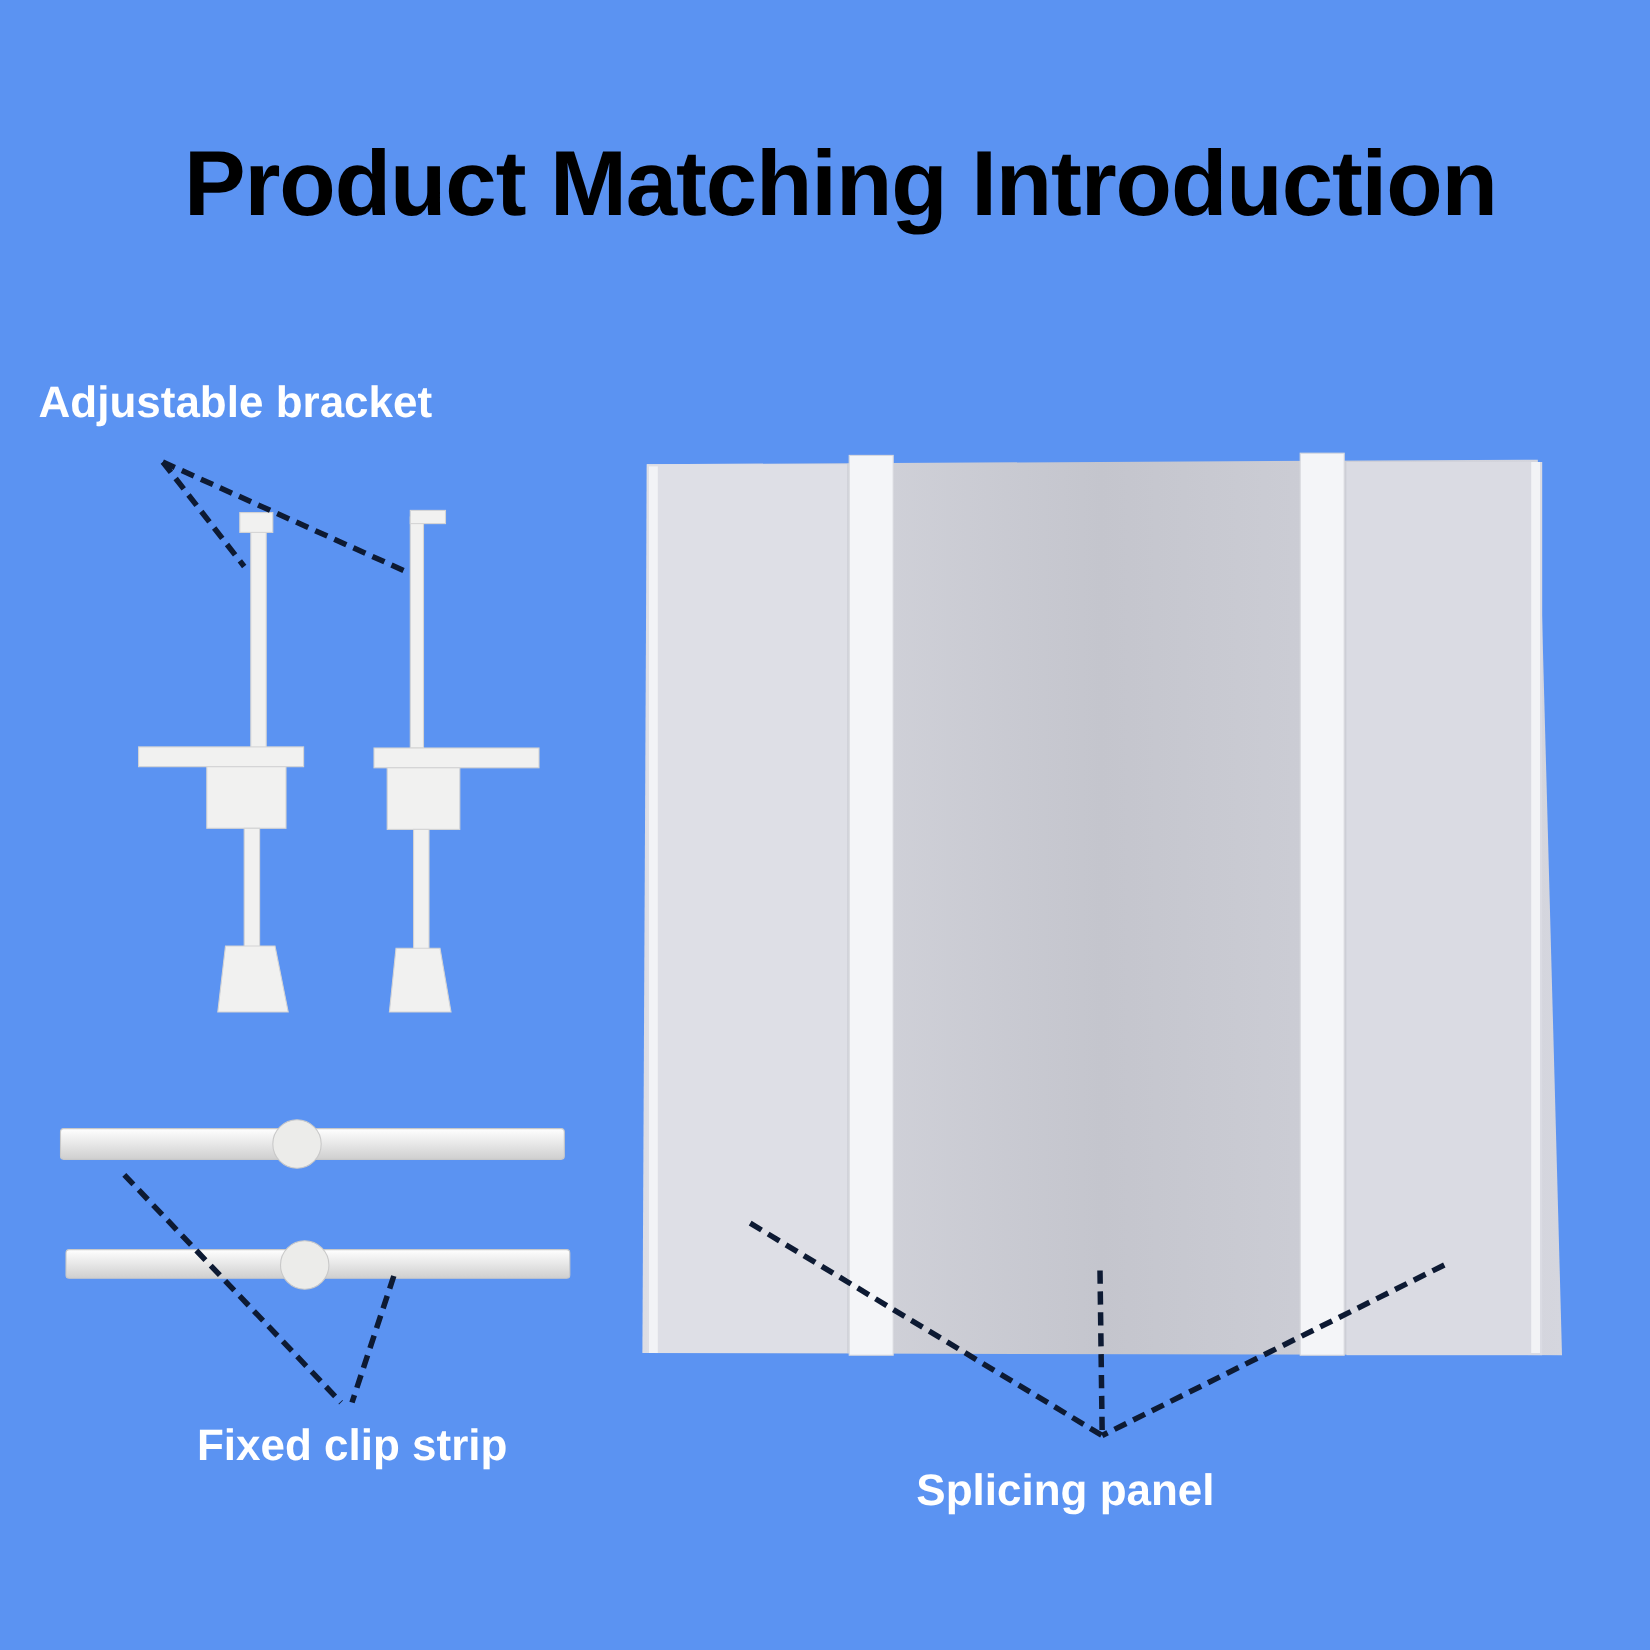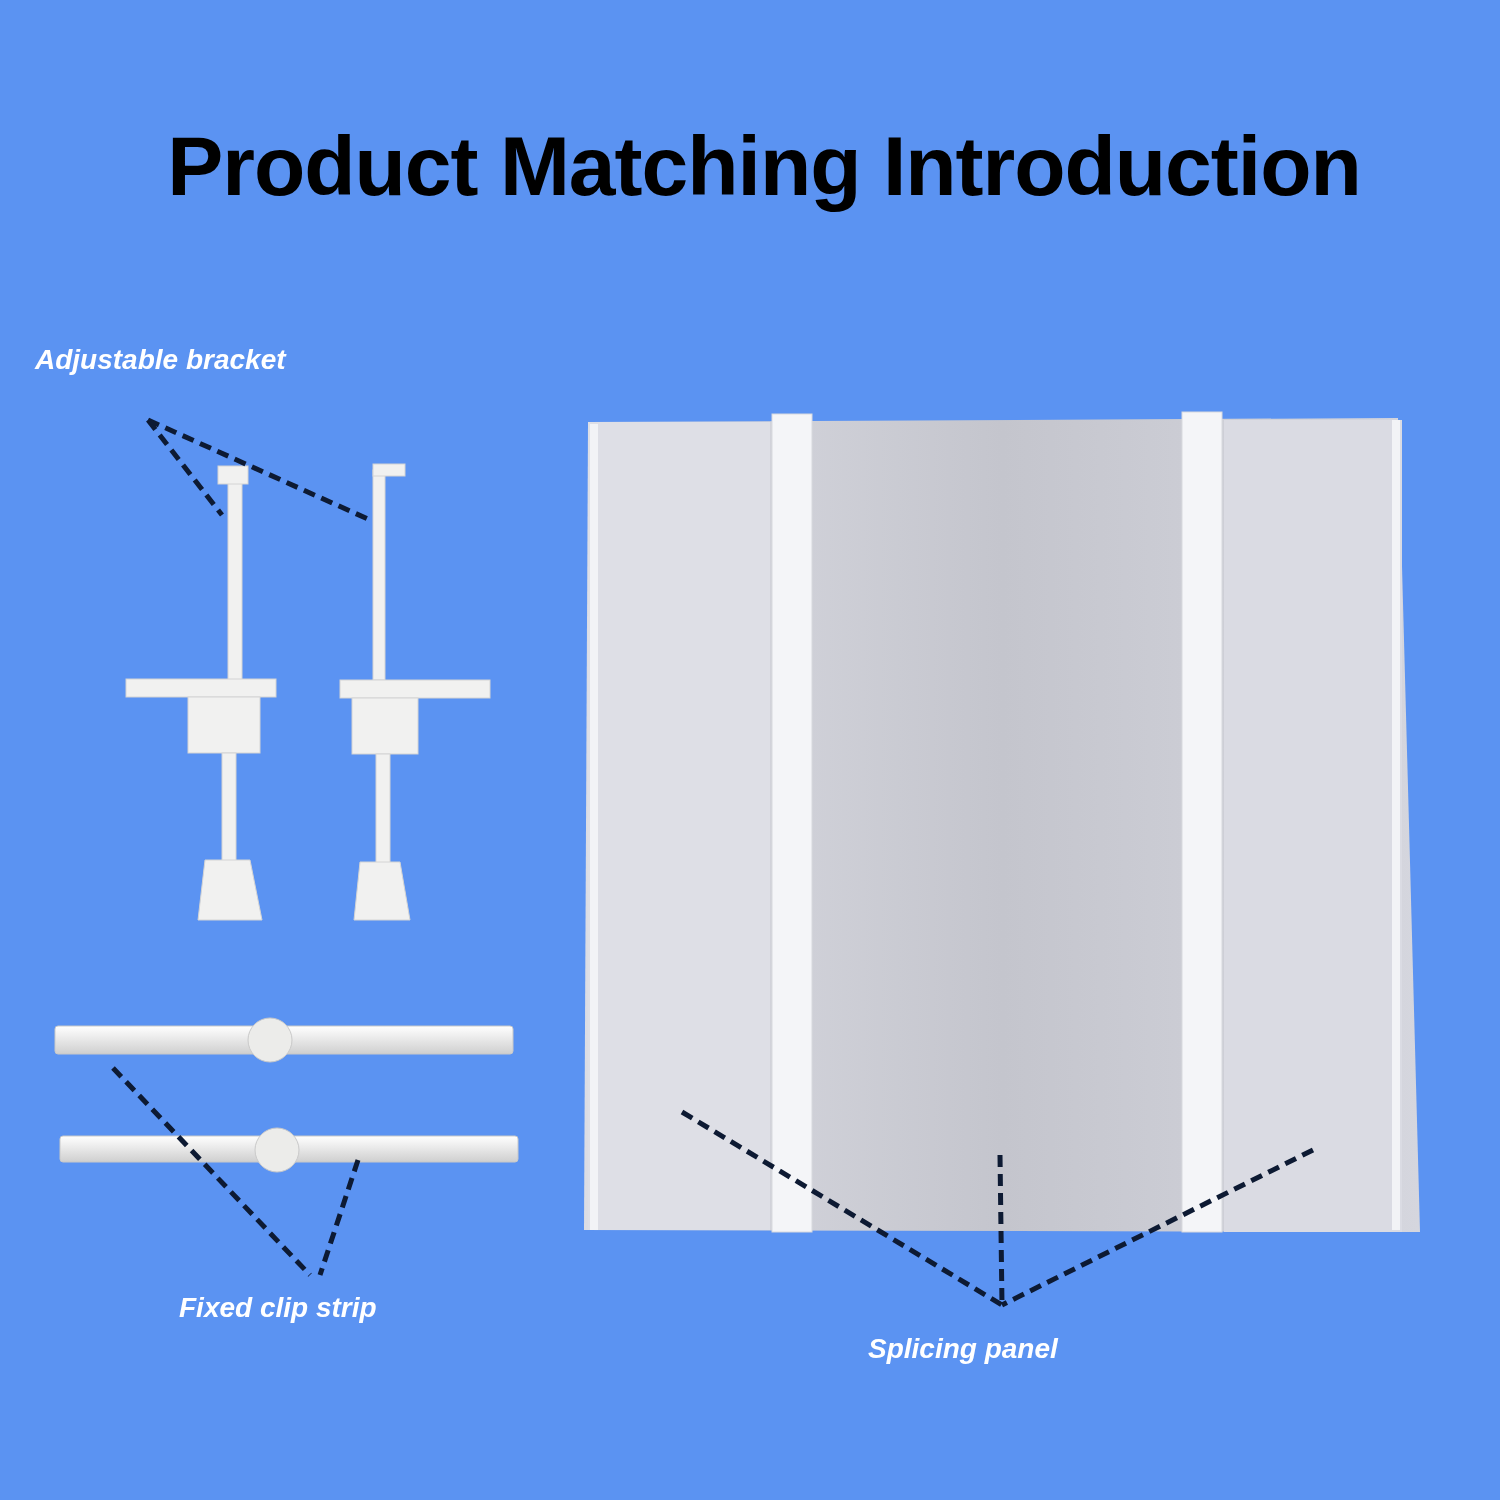--- a/index.html
+++ b/index.html
@@ -1,28 +1,28 @@
 <!DOCTYPE html>
 <html><head>
 <meta charset="utf-8">
 <style>
   html, body { margin:0; padding:0; }
   body { width:1500px; height:1500px; background:#5b93f2; position:relative; overflow:hidden; font-family:"Liberation Sans", sans-serif; }
   .title { position:absolute; left:0; width:1500px; top:118px; text-align:center; font-weight:bold; font-size:84px; color:#000; letter-spacing:-1px;margin-left:14px; }
-  .label { position:absolute; color:#fff; font-weight:bold; font-size:28px; white-space:nowrap;font-style:italic; }
+  .label { position:absolute; color:#fff; font-weight:bold; font-size:40px; white-space:nowrap; }
   svg { position:absolute; left:0; top:0; }
 </style>
 </head>
 <body>
 
 <div class="title">Product Matching Introduction</div>
 
 <div class="label" style="left:35px;top:344px;">Adjustable bracket</div>
 <div class="label" style="left:179px;top:1292px;">Fixed clip strip</div>
-<div class="label" style="left:833px;top:1333px;margin-left:35px;">Splicing panel</div>
+<div class="label" style="left:833px;top:1333px;">Splicing panel</div>
 
 <svg width="1500" height="1500">
   <defs>
     <linearGradient id="pg" x1="0" x2="1" y1="0" y2="0">
       <stop offset="0" stop-color="#dcdde4"></stop>
       <stop offset="0.5" stop-color="#c4c5cd"></stop>
       <stop offset="1" stop-color="#d5d6de"></stop>
     </linearGradient>
     <linearGradient id="sg" x1="0" x2="0" y1="0" y2="1">
       <stop offset="0" stop-color="#ffffff"></stop>

